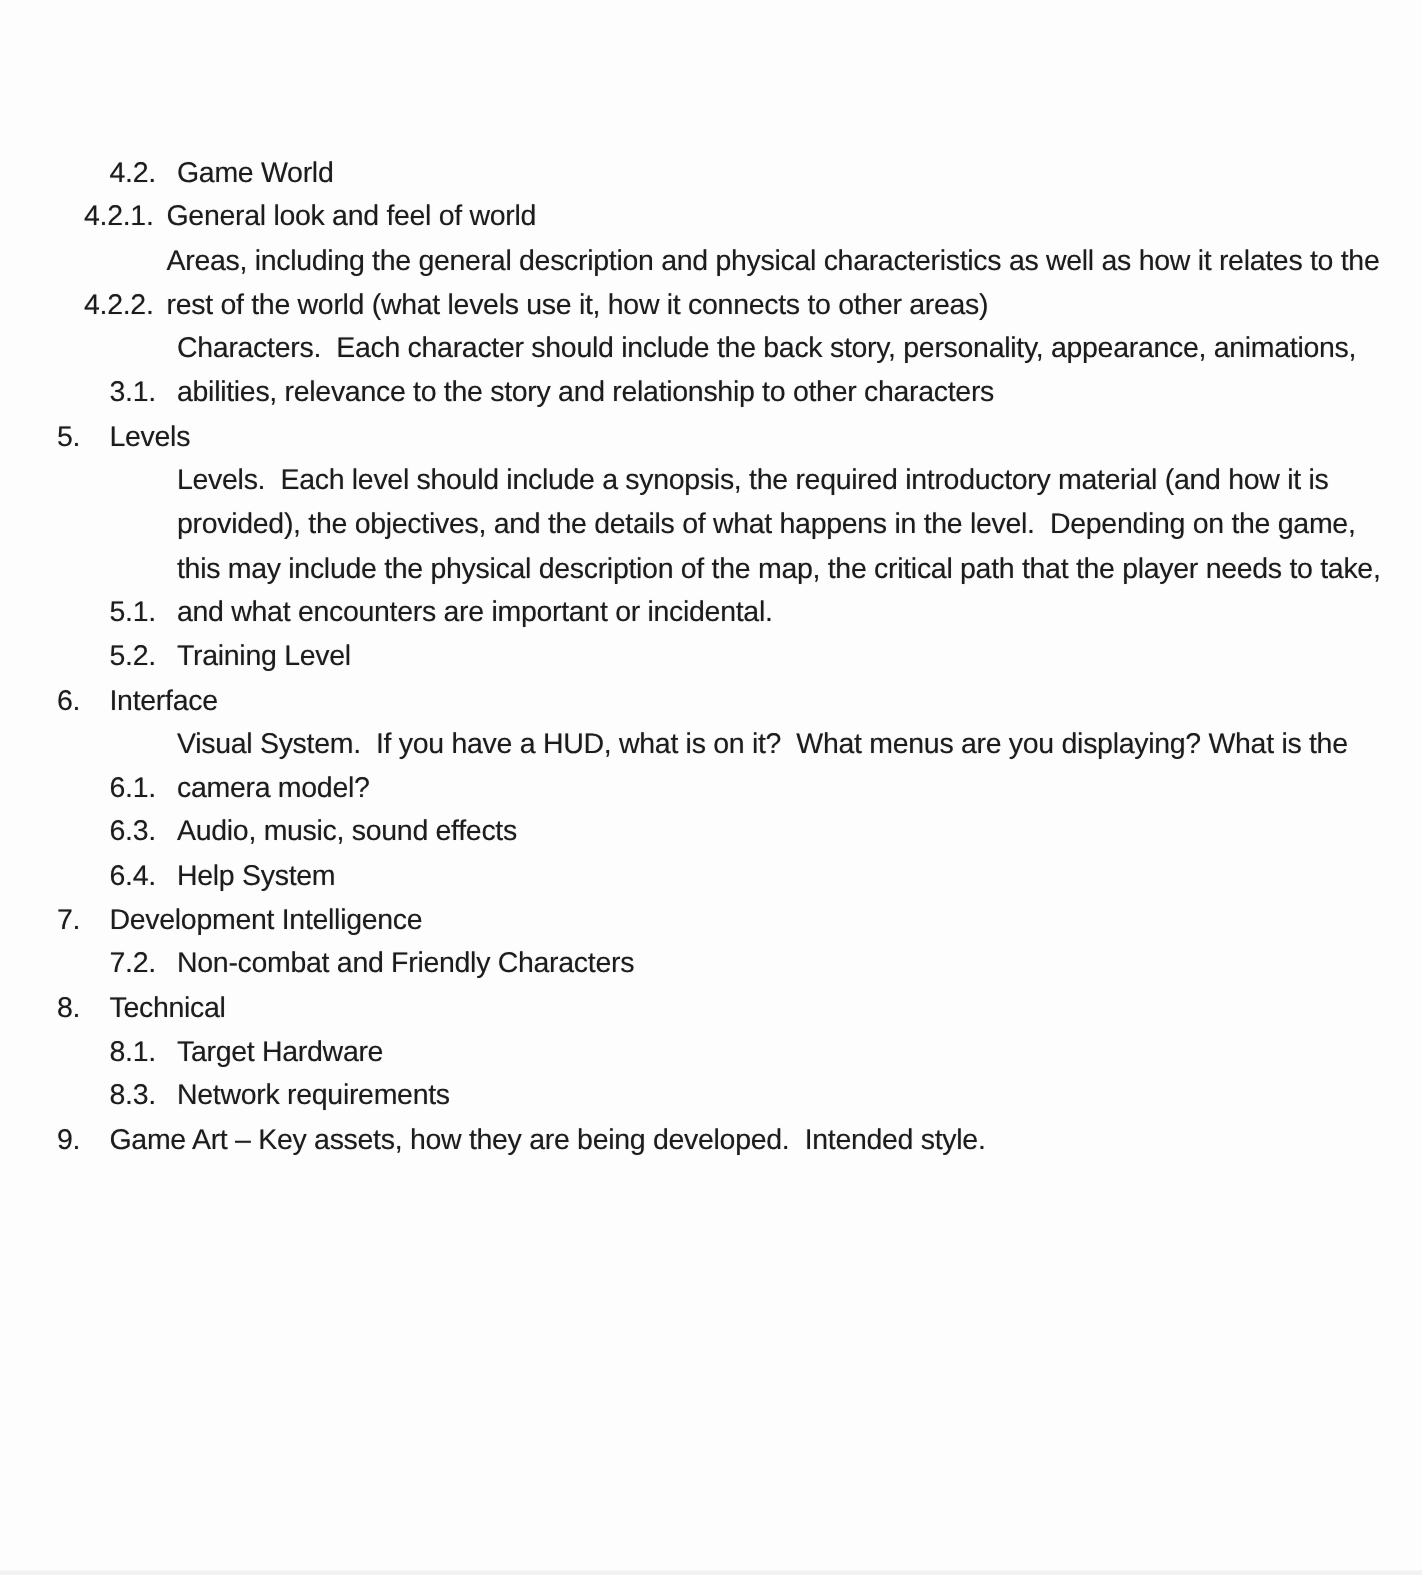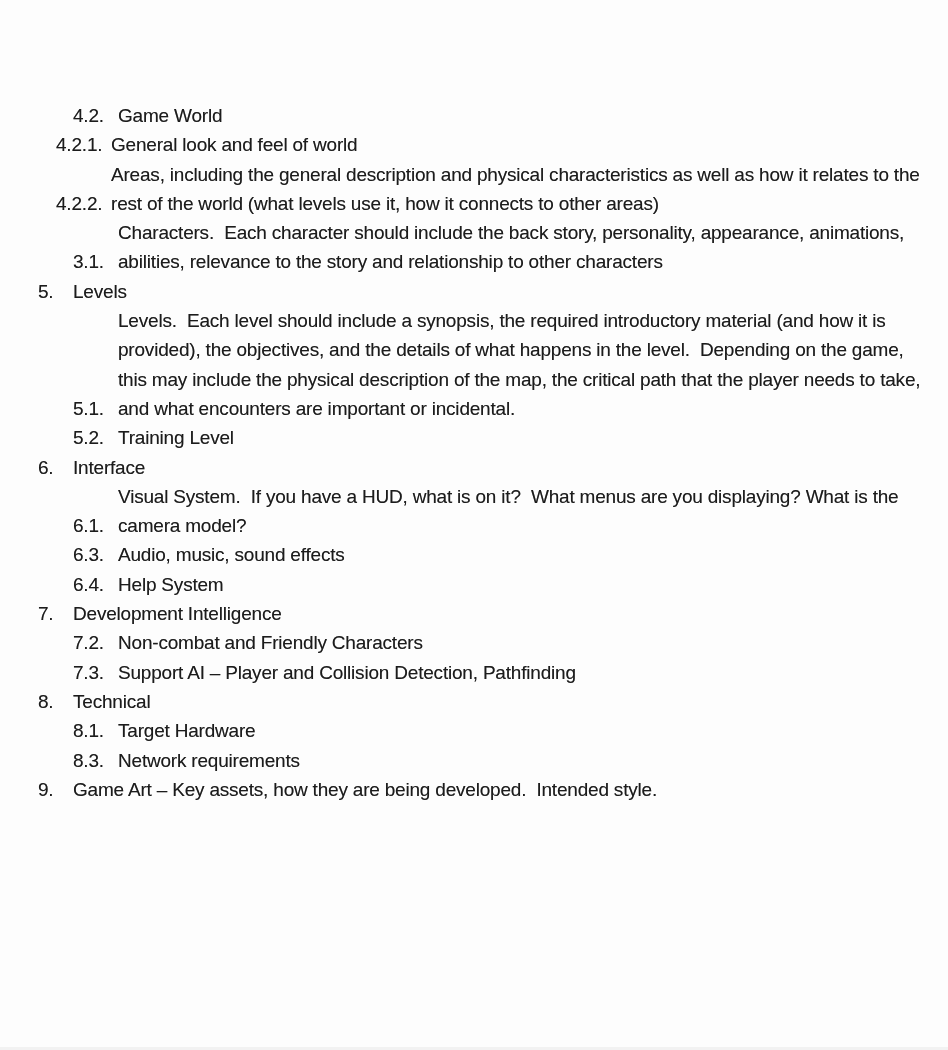--- a/index.html
+++ b/index.html
@@ -110,24 +110,20 @@
     <span class="num">7.</span>
     <span class="txt">Development Intelligence</span>
   </div>
 
 
   <div class="item lvl2">
     <span class="num">7.2.</span>
     <span class="txt">Non-combat and Friendly Characters</span>
   </div>
 
-  <div class="item lvl2">
-    <span class="num">7.3.</span>
-    <span class="txt">Support AI – Player and Collision Detection, Pathfinding</span>
-  </div>
 
   <div class="item lvl1">
     <span class="num">8.</span>
     <span class="txt">Technical</span>
   </div>
 
   <div class="item lvl2">
     <span class="num">8.1.</span>
     <span class="txt">Target Hardware</span>
   </div>

